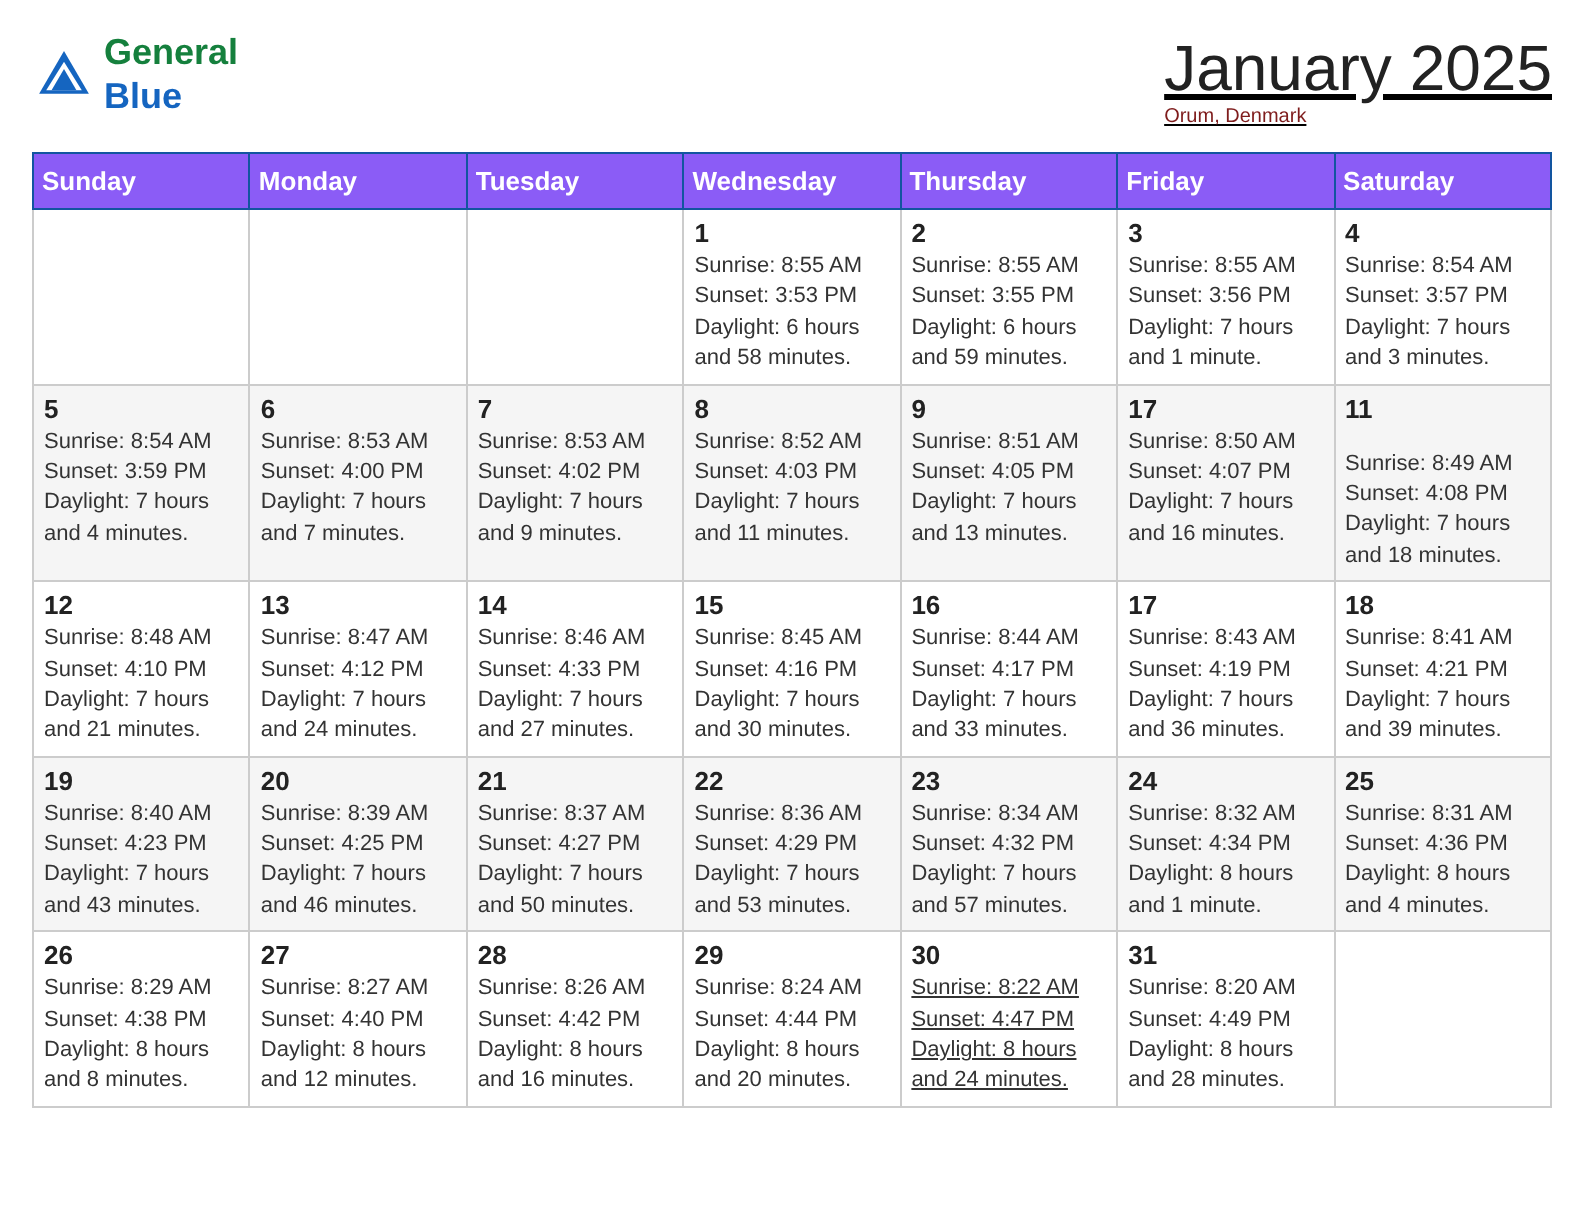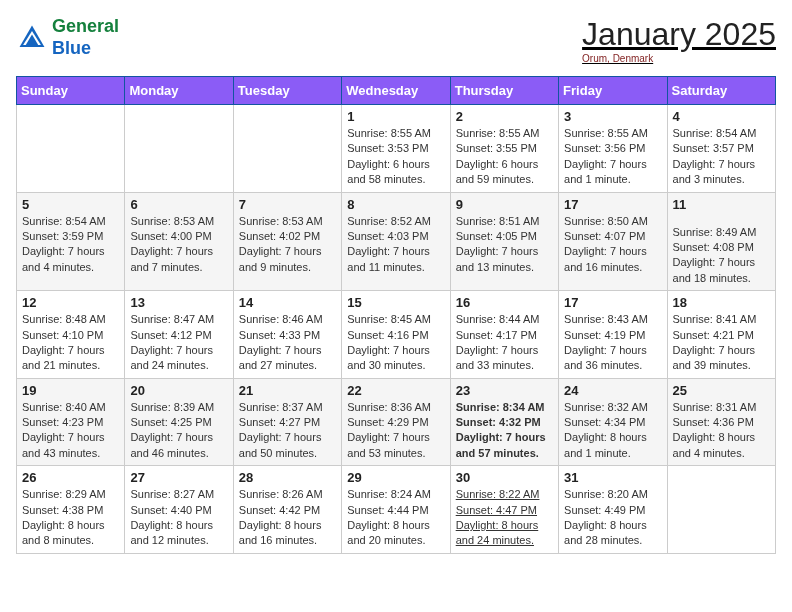--- a/index.html
+++ b/index.html
@@ -276,21 +276,21 @@
         </td>
         <td>
           <div class="day-num">22</div>
           <div class="day-info" style="white-space: pre-line;">Sunrise: 8:36 AM
 Sunset: 4:29 PM
 Daylight: 7 hours
 and 53 minutes.</div>
         </td>
         <td>
           <div class="day-num">23</div>
-          <div class="day-info" style="white-space: pre-line; font-weight: bold;">Sunrise: 8:34 AM
+          <div class="day-info" style="white-space: pre-line;">Sunrise: 8:34 AM
 Sunset: 4:32 PM
 Daylight: 7 hours
 and 57 minutes.</div>
         </td>
         <td>
           <div class="day-num">24</div>
           <div class="day-info" style="white-space: pre-line;">Sunrise: 8:32 AM
 Sunset: 4:34 PM
 Daylight: 8 hours
 and 1 minute.</div>

